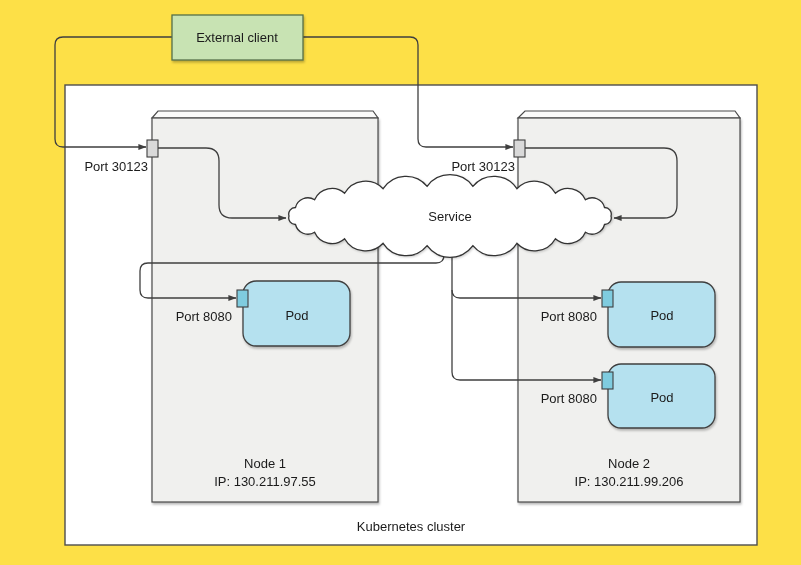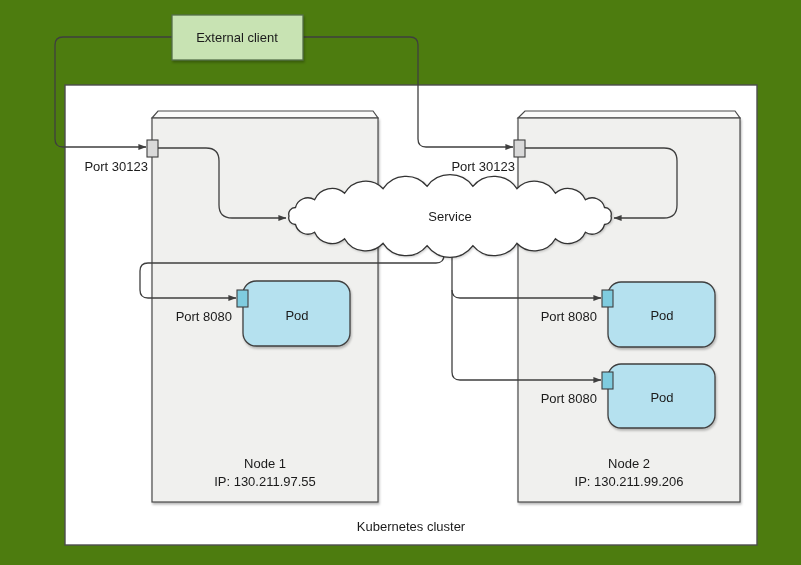--- a/index.html
+++ b/index.html
@@ -1,17 +1,17 @@
 <!DOCTYPE html>
 <html><head>
 <meta charset="utf-8">
 <style>
   html,body{margin:0;padding:0;background:#ffffff;}
   .stage{
-    position:relative;width:801px;height:565px;background:#4d7c0f;overflow:hidden;
+    position:relative;width:801px;height:565px;background:#fde047;overflow:hidden;
     font-family:"Liberation Sans", sans-serif;
   }
   svg{display:block}
   .flow{fill:none;stroke:#3f3f3f;stroke-width:1.3;marker-end:url(#arrowhead);}
   .box-label{font-size:13px;fill:#1b1b1b;}
   .port-label{font-size:13px;fill:#1b1b1b;}
   .node-face{fill:#f0f0ee;stroke:#4a4a4a;stroke-width:1.2;filter:drop-shadow(1.5px 2px 1.2px rgba(0,0,0,0.28));}
   .node-top{fill:#fbfbfa;stroke:#4a4a4a;stroke-width:1.2;}
   .cluster{fill:#ffffff;stroke:#4d4d4d;stroke-width:1.4;}
   .client{fill:#c8e3b3;stroke:#55704a;stroke-width:1.3;filter:drop-shadow(1.5px 2px 1.2px rgba(0,0,0,0.25));}

